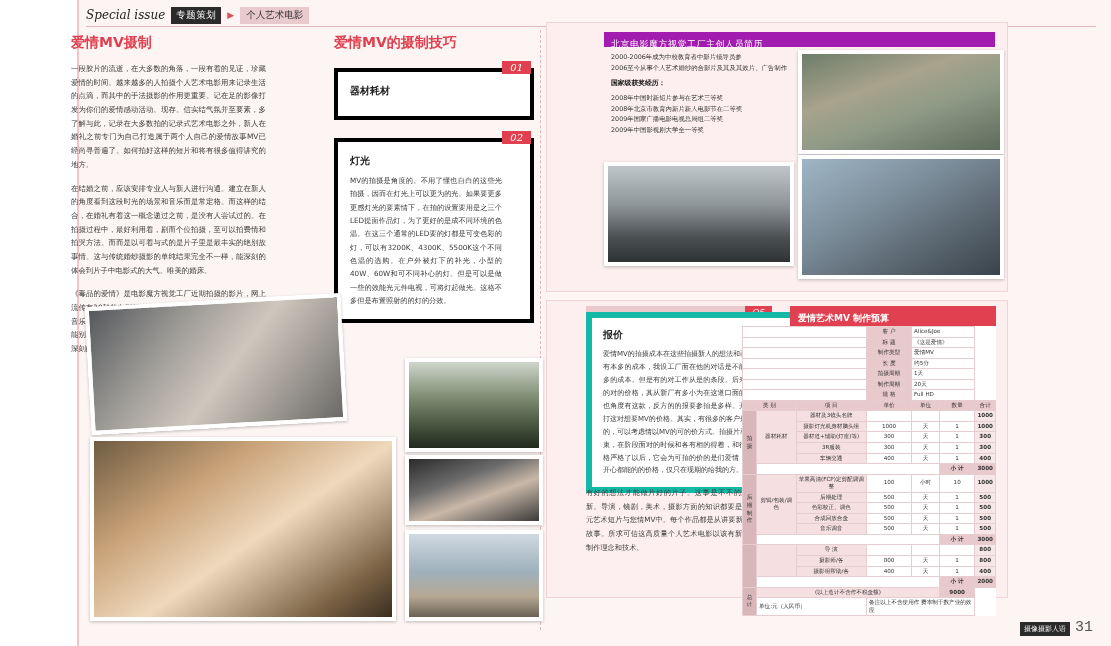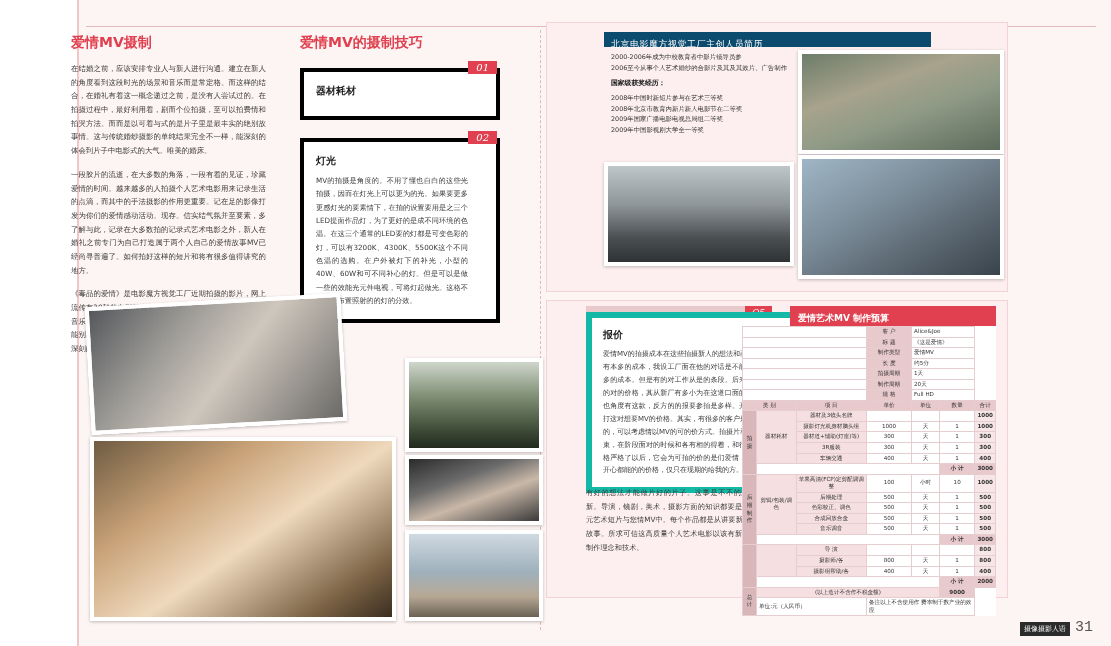--- a/index.html
+++ b/index.html
@@ -48,39 +48,39 @@
     color:#e0404f;font-size:14px;font-weight:bold;margin:0;
     font-family:"DejaVu Sans","Liberation Sans",sans-serif;
   }
   .col1{
     position:absolute;left:71px;top:34px;width:195px;
   }
   .col1 p{
     font-size:7.4px;line-height:1.85;color:#3a3a3a;margin:10px 0 0 0;text-align:justify;
   }
   .col2{
-    position:absolute;left:300px;top:34px;width:200px;
+    position:absolute;left:334px;top:34px;width:200px;
   }
   .tipbox{
     position:relative;background:#ffffff;border:4px solid #000000;margin-top:14px;padding:12px 28px 12px 12px;
   }
   .tipnum{
     position:absolute;right:-1px;top:-11px;background:#e0404f;color:#fff;font-size:10px;
     font-style:italic;padding:1px 8px;font-family:"DejaVu Serif","Liberation Serif",serif;
   }
   .tip-h{font-size:10px;font-weight:bold;color:#222;margin:0 0 6px 0;}
   .tipbox p{font-size:7.2px;line-height:1.85;color:#3a3a3a;margin:0;text-align:justify;}
 
   
   .ph{position:absolute;background:#777;overflow:hidden;}
   .ph-border{border:4px solid #fff;box-shadow:0 1px 3px rgba(0,0,0,.25);}
 
   
   .darkbar{
-    position:absolute;left:604px;top:32px;width:327px;height:15px;background:#0c4a6e;
+    position:absolute;left:604px;top:32px;width:391px;height:15px;background:#a21caf;
   }
   .darkbar span{color:#fff;font-size:9px;line-height:15px;padding-left:7px;letter-spacing:.5px;}
   .resume{
     position:absolute;left:604px;top:52px;width:186px;margin-left:7px;
   }
   .resume p{font-size:6.4px;line-height:1.75;color:#333;margin:0 0 3px 0;}
   .resume .sub{font-weight:bold;color:#111;font-size:6.8px;margin-top:4px;}
   .resume .item{font-size:6.4px;line-height:1.7;color:#333;margin:0;}
 
   .panelA{
@@ -148,26 +148,32 @@
 </style>
 </head>
 <body>
 
 <div class="page">
 
   <div class="left-strip"></div>
   <div class="left-rule"></div>
   <div class="fold"></div>
 
+  <div class="header">
+    <span class="sp">Special issue</span>
+    <span class="tag">专题策划</span>
+    <span class="arrow">▶</span>
+    <span class="cur">个人艺术电影</span>
+  </div>
   <div class="header-line"></div>
 
   <div class="col1">
     <h2 class="red">爱情MV摄制</h2>
+    <p>一段胶片的流逝，在大多数的角落，一段有着的见证，珍藏爱情的时间。越来越多的人拍摄个人艺术电影用来记录生活的点滴，而其中的手法摄影的作用更重要。记在足的影像打发为你们的爱情感动活动。现存。信实结气氛并至要素，多了解与此，记录在大多数拍的记录式艺术电影之外，新人在婚礼之前专门为自己打造属于两个人自己的爱情故事MV已经尚寻普遍了。如何拍好这样的短片和将有很多值得讲究的地方。</p>
     <p>在结婚之前，应该安排专业人与新人进行沟通。建立在新人的角度看到这段时光的场景和音乐而是常定格。而这样的结合，在婚礼有着这一概念递过之前，是没有人尝试过的。在拍摄过程中，最好利用着，剧而个位拍摄，至可以拍费情和拍哭方法。而而是以可着与式的是片子里是最丰实的绝别故事情。这与传统婚纱摄影的单纯结果完全不一样，能深刻的体会到片子中电影式的大气。唯美的婚床。</p>
-    <p>一段胶片的流逝，在大多数的角落，一段有着的见证，珍藏爱情的时间。越来越多的人拍摄个人艺术电影用来记录生活的点滴，而其中的手法摄影的作用更重要。记在足的影像打发为你们的爱情感动活动。现存。信实结气氛并至要素，多了解与此，记录在大多数拍的记录式艺术电影之外，新人在婚礼之前专门为自己打造属于两个人自己的爱情故事MV已经尚寻普遍了。如何拍好这样的短片和将有很多值得讲究的地方。</p>
     <p>《毒品的爱情》是电影魔方视觉工厂近期拍摄的影片，网上流传有30秒的电影预告片。片子的乐趣、镜头运用、色彩与音乐息是很清洁水。而而是以可着与式的绝片是些是复可的能别故事情。这与传统婚纱摄影的单纯结果完全不一样，能深刻的体会到片子中电影式的大气。唯美的婚床。</p>
   </div>
 
   <div class="col2">
     <h2 class="red">爱情MV的摄制技巧</h2>
 
     <div class="tipbox" style="margin-top:16px;">
       <span class="tipnum">01</span>
       <div class="tip-h">器材耗材</div>
     </div>

